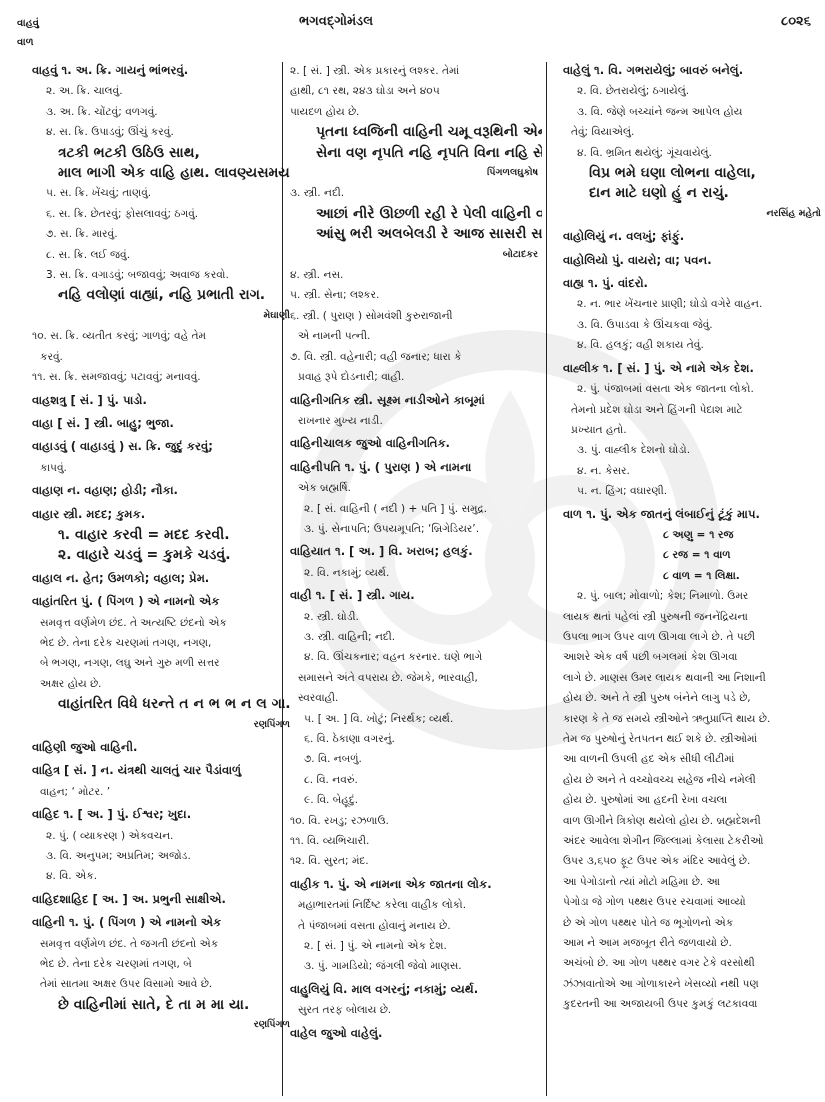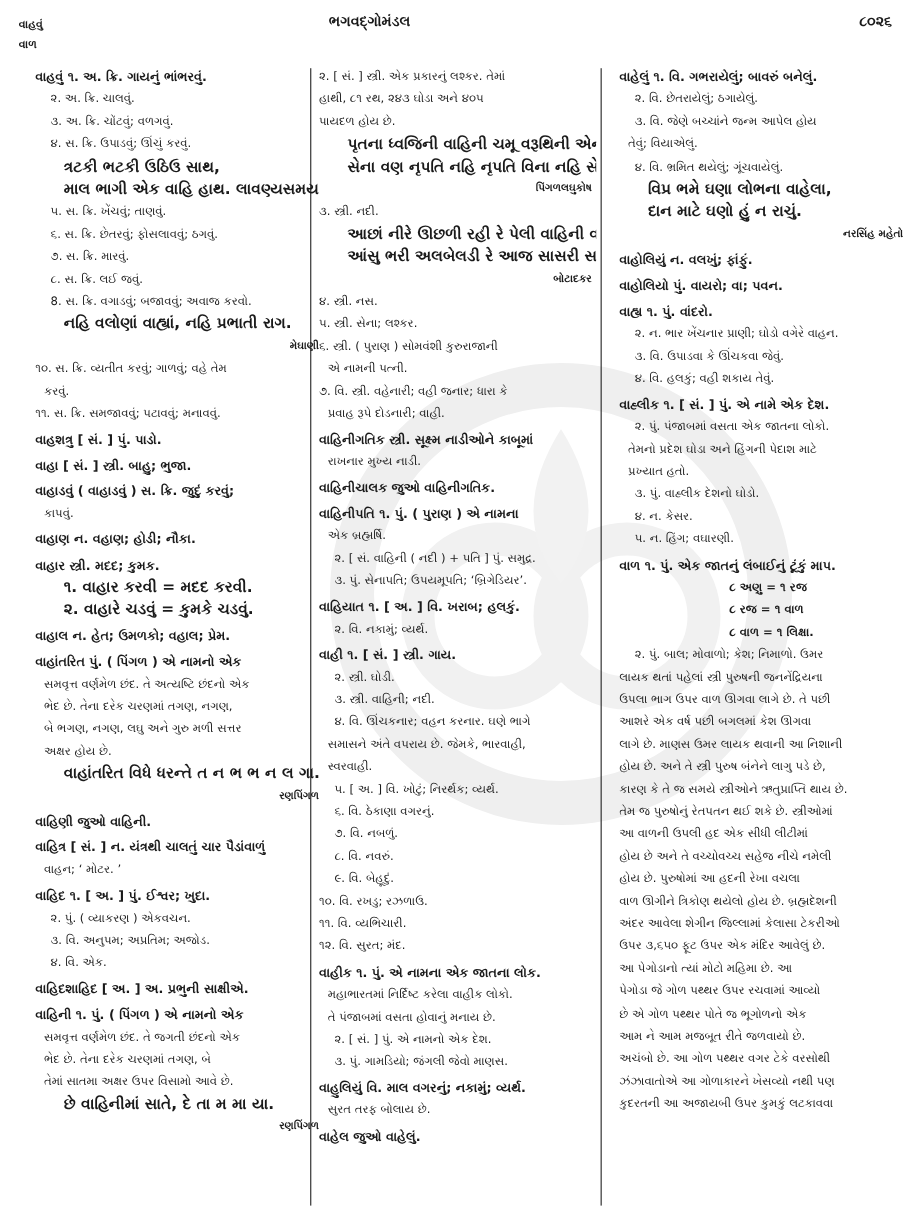--- a/index.html
+++ b/index.html
@@ -55,21 +55,21 @@
         <div class="ln hw">વાહવું ૧. અ. ક્રિ. ગાયનું ભાંભરવું.</div>
         <div class="ln sub">૨. અ. ક્રિ. ચાલવું.</div>
         <div class="ln sub">૩. અ. ક્રિ. ચોંટવું; વળગવું.</div>
         <div class="ln sub">૪. સ. ક્રિ. ઉપાડવું; ઊંચું કરવું.</div>
         <div class="ln q">ત્રટકી ભટકી ઉઠિઉ સાથ,</div>
         <div class="ln q">માલ ભાગી એક વાહિ હાથ.     લાવણ્યસમય</div>
         <div class="ln sub">૫. સ. ક્રિ. ખેંચવું; તાણવું.</div>
         <div class="ln sub">૬. સ. ક્રિ. છેતરવું; ફોસલાવવું; ઠગવું.</div>
         <div class="ln sub">૭. સ. ક્રિ. મારવું.</div>
         <div class="ln sub">૮. સ. ક્રિ. લઈ જવું.</div>
-        <div class="ln sub">8. સ. ક્રિ. વગાડવું; બજાવવું; અવાજ કરવો.</div>
+        <div class="ln sub">3. સ. ક્રિ. વગાડવું; બજાવવું; અવાજ કરવો.</div>
         <div class="ln q">નહિ વલોણાં વાહ્યાં, નહિ પ્રભાતી રાગ.</div>
         <div class="ln src">મેઘાણી</div>
         <div class="ln">૧૦. સ. ક્રિ. વ્યતીત કરવું; ગાળવું; વહે તેમ</div>
         <div class="ln cont">કરવું.</div>
         <div class="ln">૧૧. સ. ક્રિ. સમજાવવું; પટાવવું; મનાવવું.</div>
       </div>
       <div class="entry">
         <div class="ln hw">વાહશત્રુ [ સં. ] પું. પાડો.</div>
       </div>
       <div class="entry">

